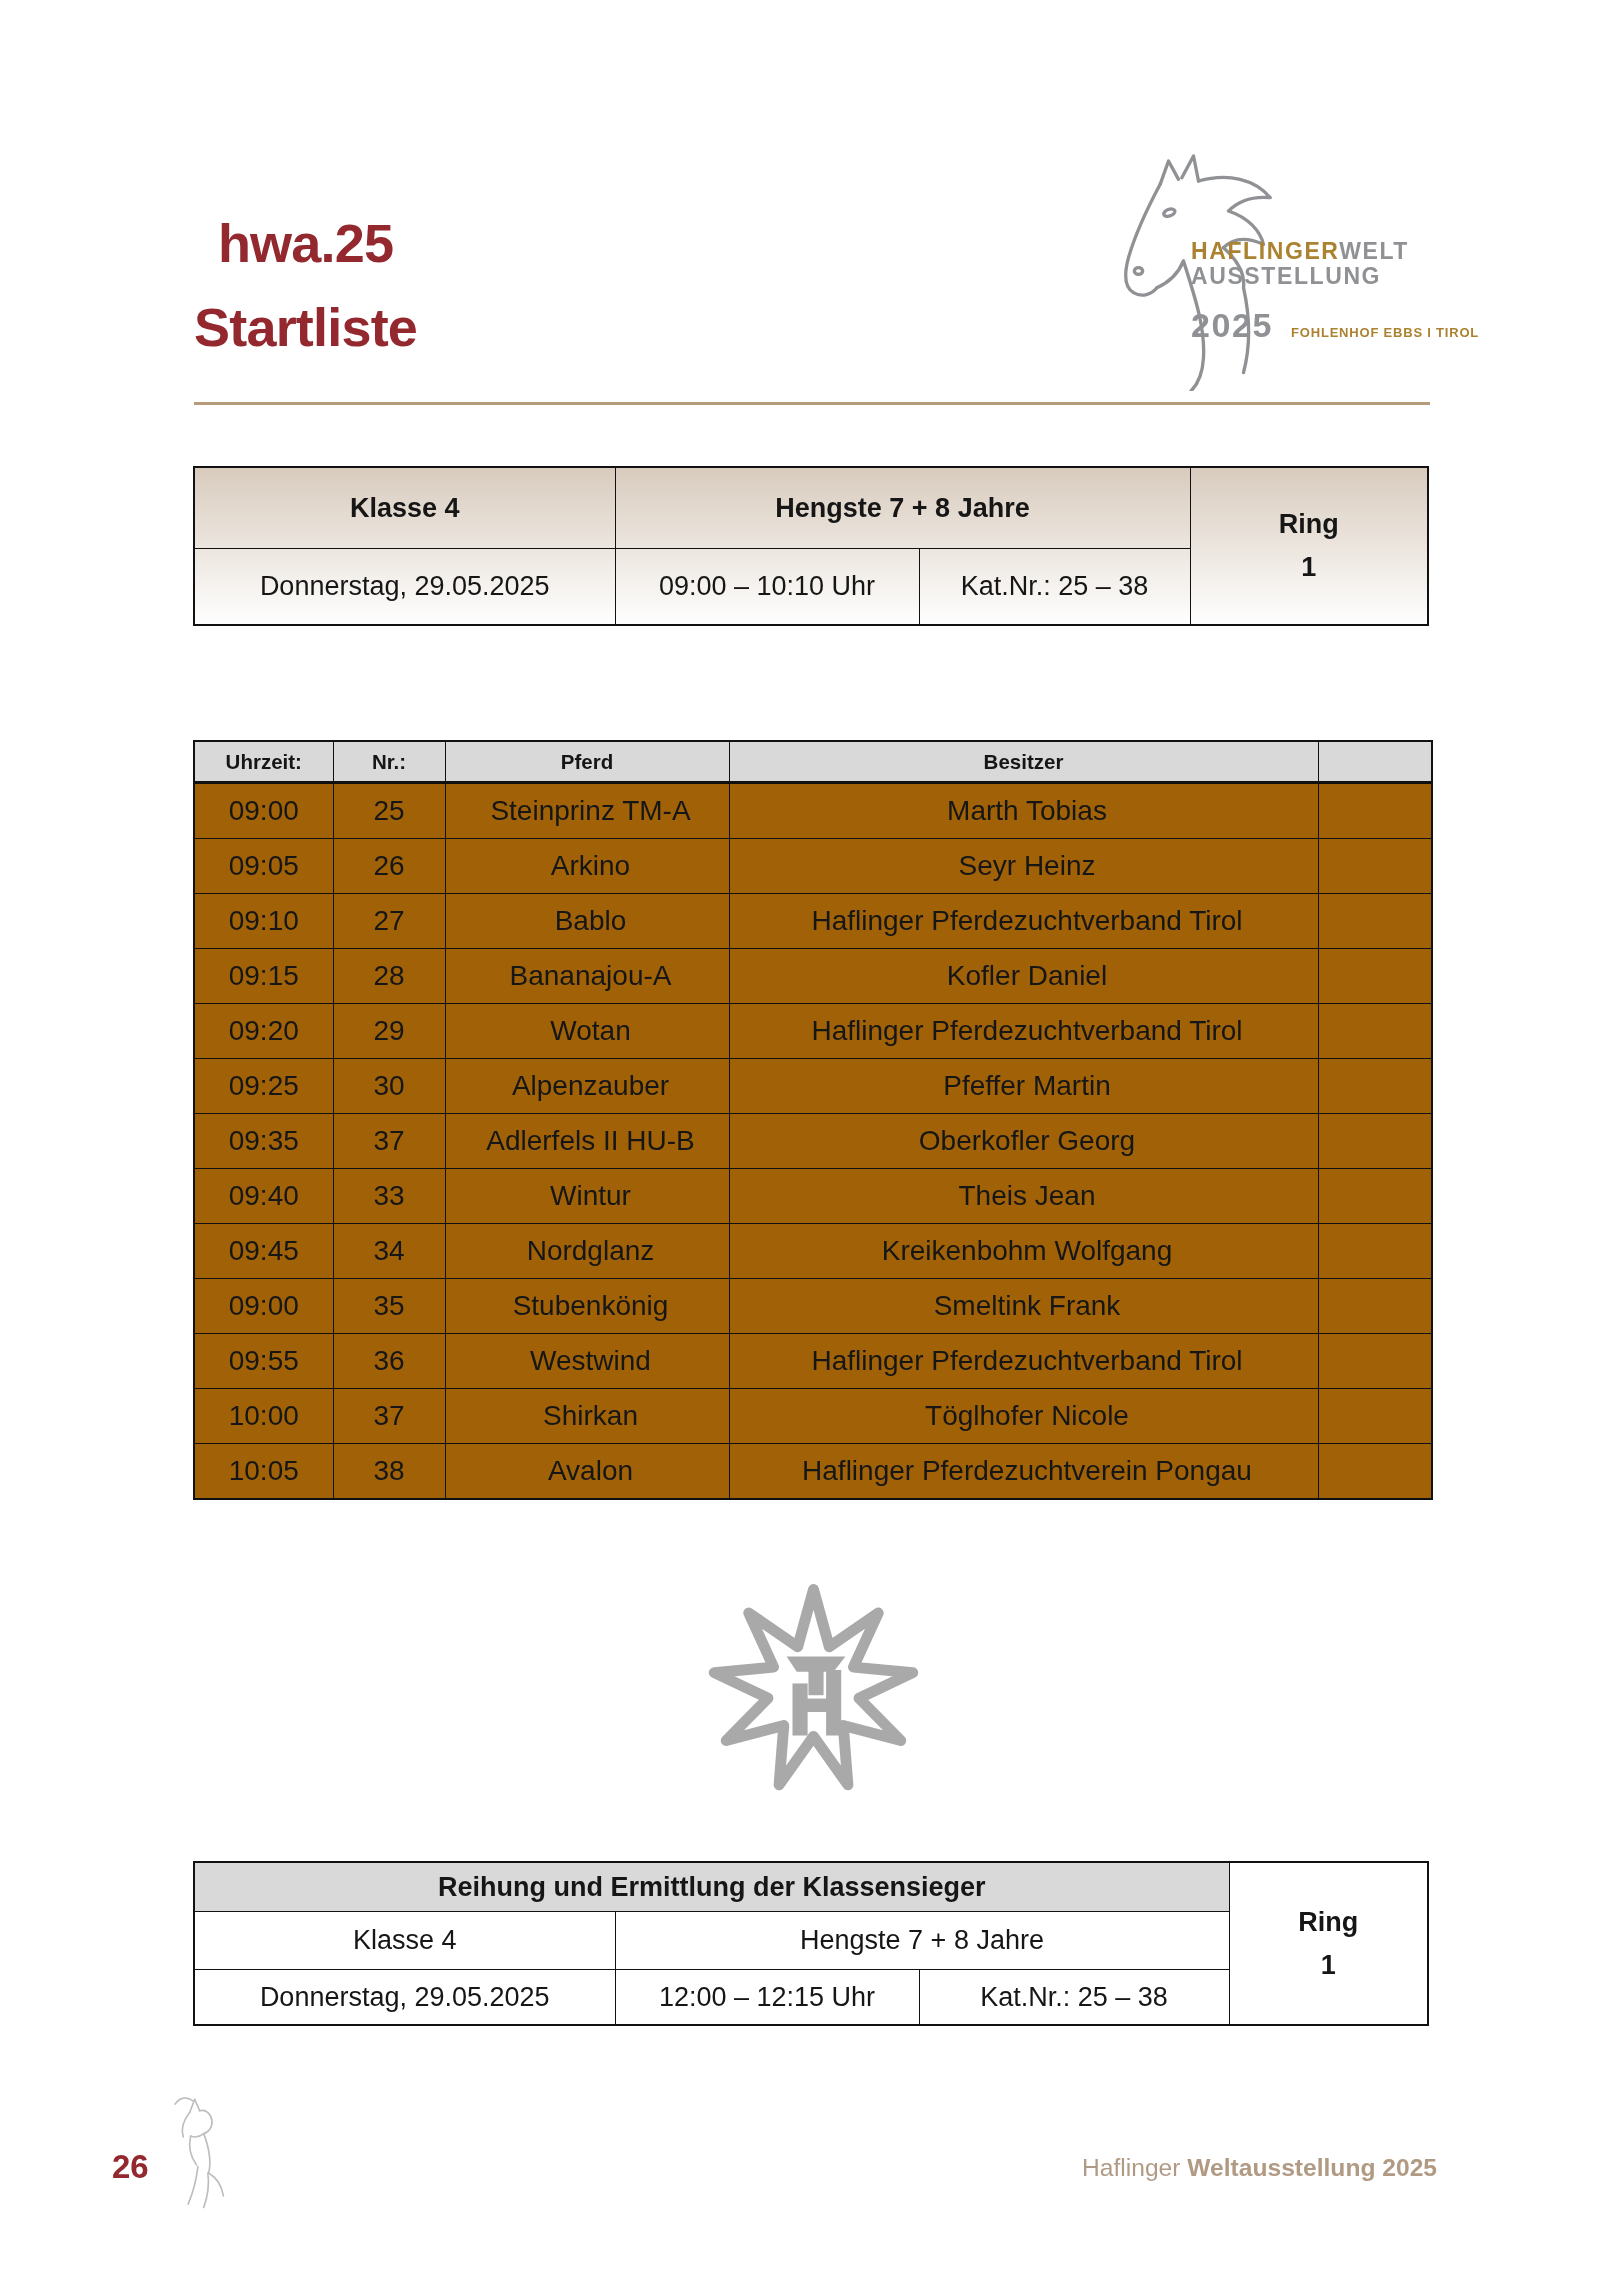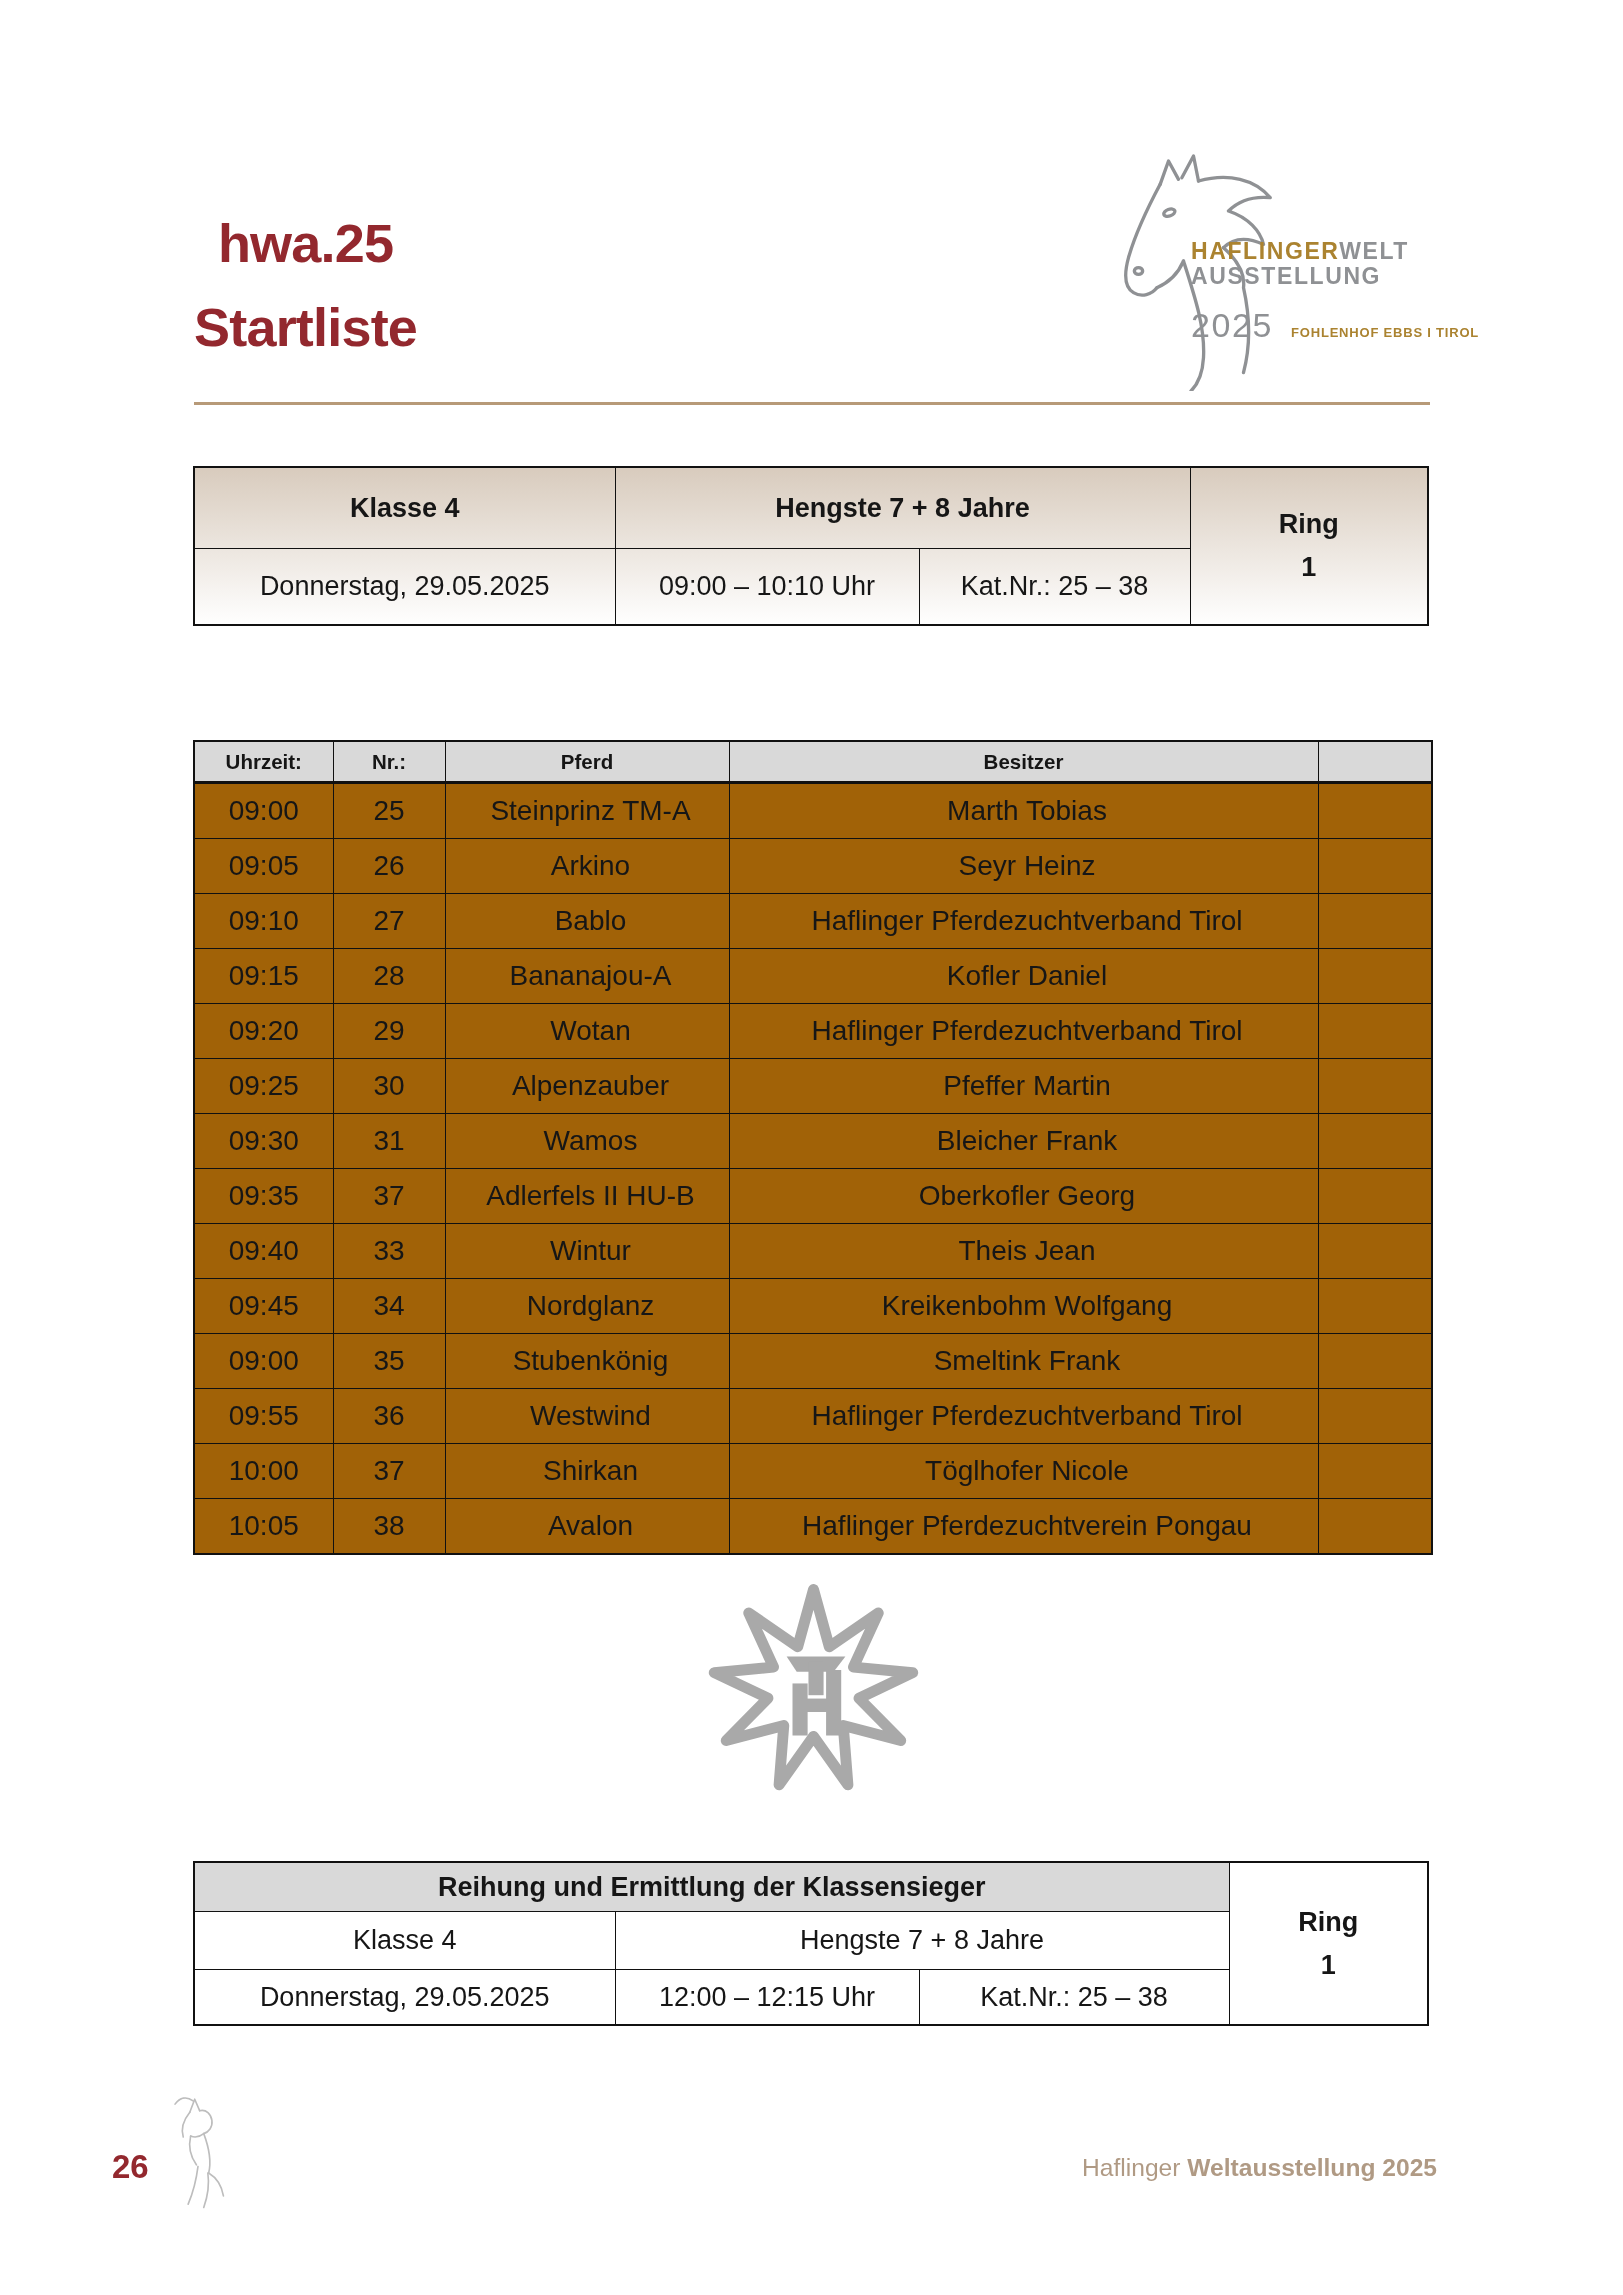--- a/index.html
+++ b/index.html
@@ -39,21 +39,21 @@
   }
 
   
   .logo{position:absolute;left:1086px;top:141px;width:385px;height:250px;}
   .logo-horse{position:absolute;left:0;top:0;}
   .logo-text{position:absolute;left:105px;top:98px;white-space:nowrap;}
   .logo-line1,.logo-line2{font-weight:700;font-size:23px;letter-spacing:1.6px;line-height:25.4px;}
   .logo-gold{color:var(--logo-gold);}
   .logo-silver{color:var(--logo-silver);}
   .logo-line3{margin-top:3.3px;display:flex;align-items:baseline;gap:18px;}
-  .logo-year{font-weight:400;font-size:34px;color:var(--logo-silver);letter-spacing:1.6px;}
+  .logo-year{font-weight:700;font-size:34px;color:var(--logo-silver);letter-spacing:1.6px;}
   .logo-venue{font-weight:700;font-size:13px;color:var(--logo-gold);letter-spacing:0.8px;margin-top:32px;}
 
   
   table{border-collapse:collapse;table-layout:fixed;}
   td,th{padding:0;overflow:hidden;}
 
   
   .info-table{
     position:absolute;left:193px;top:466px;width:1234px;
     background:linear-gradient(180deg,var(--table-grad-top) 0%,var(--table-grad-bottom) 100%);
@@ -237,27 +237,20 @@
       <td class="c-blank"></td>
     </tr>
     <tr>
       <td class="c-time">09:25</td>
       <td class="c-nr">30</td>
       <td class="c-horse">Alpenzauber</td>
       <td class="c-owner">Pfeffer Martin</td>
       <td class="c-blank"></td>
     </tr>
     <tr>
-      <td class="c-time">09:30</td>
-      <td class="c-nr">31</td>
-      <td class="c-horse">Wamos</td>
-      <td class="c-owner">Bleicher Frank</td>
-      <td class="c-blank"></td>
-    </tr>
-    <tr>
       <td class="c-time">09:35</td>
       <td class="c-nr">37</td>
       <td class="c-horse">Adlerfels II HU-B</td>
       <td class="c-owner">Oberkofler Georg</td>
       <td class="c-blank"></td>
     </tr>
     <tr>
       <td class="c-time">09:40</td>
       <td class="c-nr">33</td>
       <td class="c-horse">Wintur</td>

